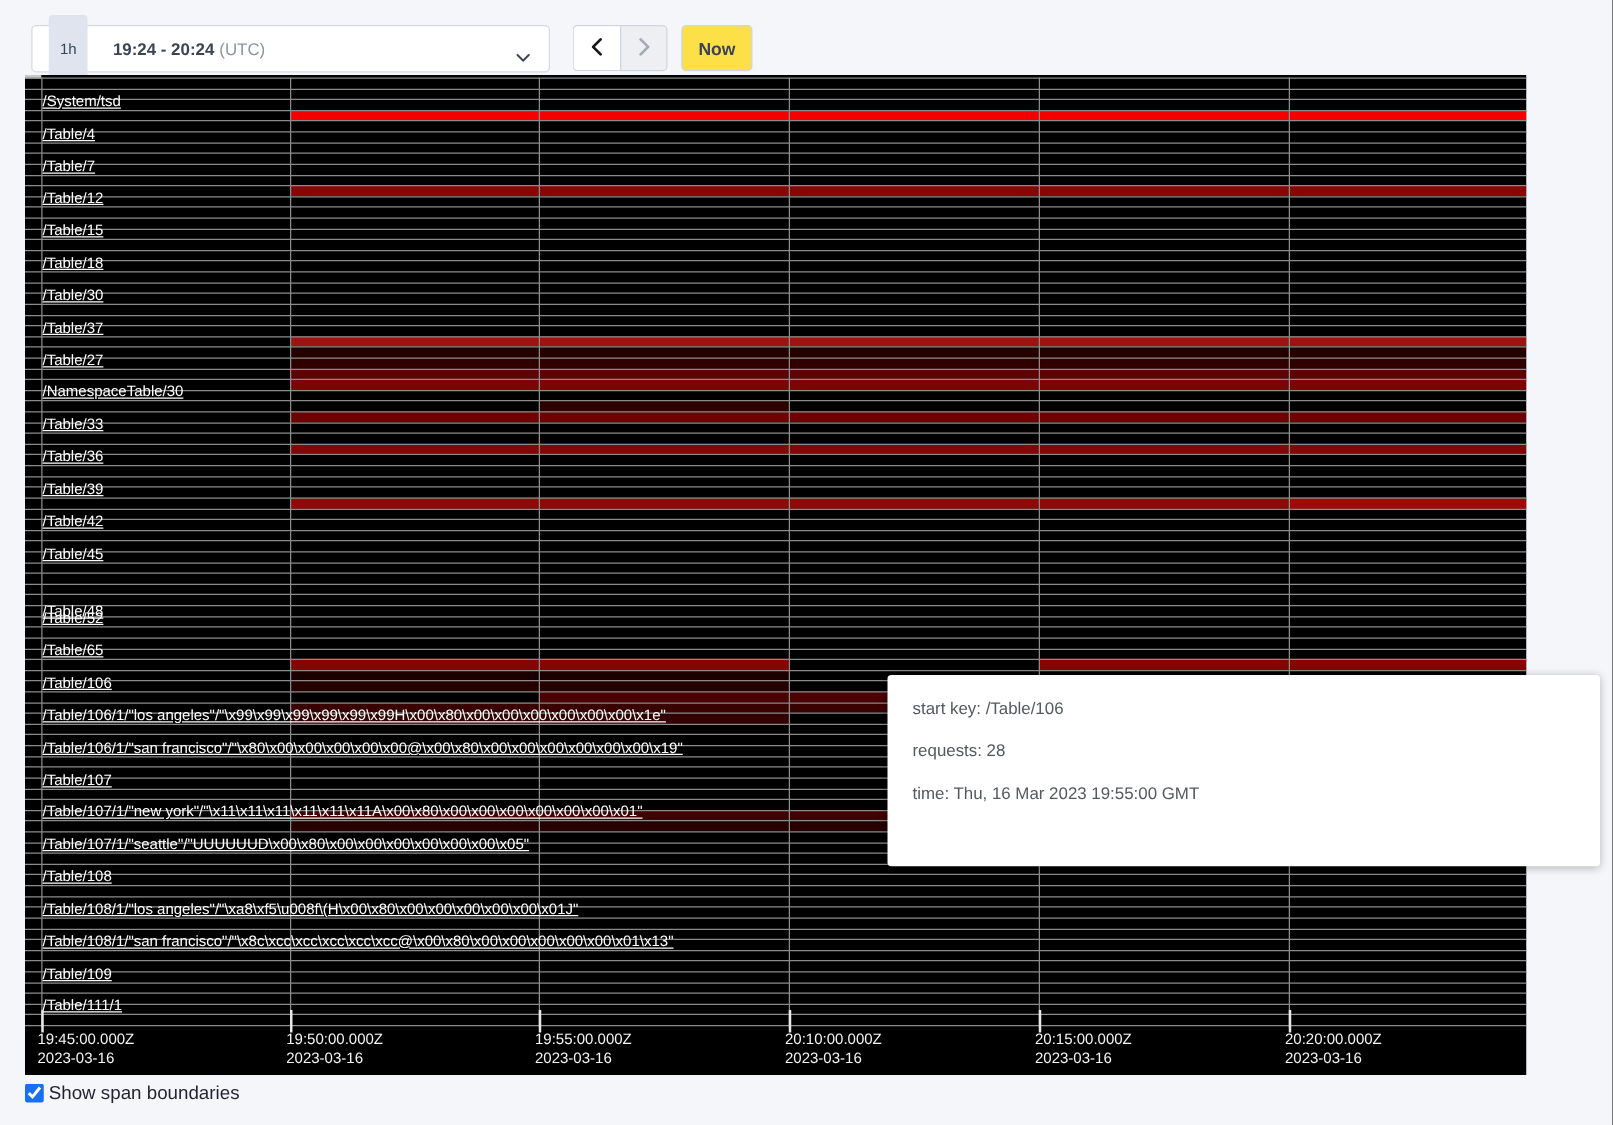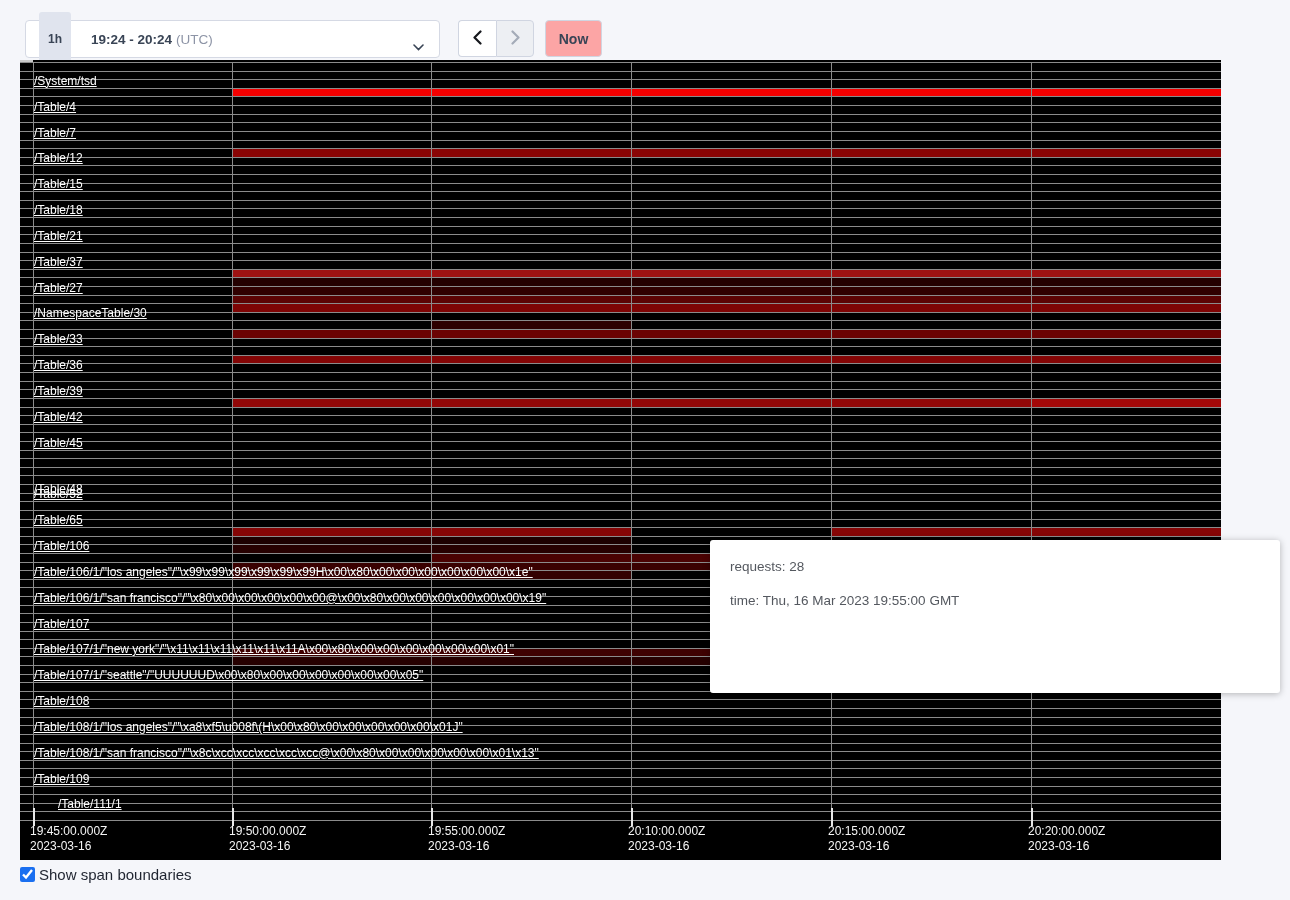--- a/index.html
+++ b/index.html
@@ -10,37 +10,37 @@
     overflow:hidden;
   }
   
   .time-select{
     position:absolute;left:25px;top:20px;width:415px;height:38px;
     background:#ffffff;border:1px solid #d5d9e4;border-radius:4px;
     display:flex;align-items:center;box-sizing:border-box;cursor:pointer;
   }
   .badge{
     margin-left:13px;background:#e0e4ee;color:#394455;
-    font-size:12px;font-weight:700;padding:20px 9px;border-radius:3px;
+    font-size:12px;font-weight:400;padding:20px 9px;border-radius:3px;
   }
   .range-wrap{margin-left:20px;font-size:13.5px;color:#394455;white-space:nowrap;}
   .range-bold{font-weight:700;color:#394455;}
   .range-utc{font-weight:400;color:#8d94a6;margin-left:4px;}
   .select-chevron{position:absolute;right:15px;top:16px;}
   .nav-group{position:absolute;left:458px;top:20px;height:37px;display:flex;}
   .nav-btn{
     width:38px;height:37px;box-sizing:border-box;border:1px solid #d0d5e1;
     background:#fff;display:flex;align-items:center;justify-content:center;
     padding:0;cursor:pointer;
   }
   .nav-btn.prev{border-radius:4px 0 0 4px;border-right-width:0;}
   .nav-btn.next{border-radius:0 4px 4px 0;background:#edeff3;}
   .now-btn{
     position:absolute;left:545px;top:20px;width:57px;height:37px;box-sizing:border-box;
-    background:#fca5a5;border:1px solid #d0d5e1;border-radius:4px;
+    background:#fde047;border:1px solid #d0d5e1;border-radius:4px;
     color:#394455;font-size:14px;font-weight:700;cursor:pointer;
     font-family:"Liberation Sans", sans-serif;
   }
   
   .canvas{
     position:absolute;left:20px;top:60px;width:1201px;height:800px;
     background:#000;overflow:hidden;
   }
   .band{position:absolute;}
   .hline{position:absolute;left:0;width:1201px;height:1px;background:#8b8b8b;}
@@ -218,21 +218,21 @@
     <div class="vline" style="left: 411px; background: rgb(139, 139, 139); height: 760px;"></div>
     <div class="vline" style="left: 611px; background: rgb(139, 139, 139); height: 760px;"></div>
     <div class="vline" style="left: 811px; background: rgb(139, 139, 139); height: 760px;"></div>
     <div class="vline" style="left: 1011px; background: rgb(139, 139, 139); height: 760px;"></div>
     <div class="row-label" style="top: 14.842px;">/System/tsd</div>
     <div class="row-label" style="top: 40.684px;">/Table/4</div>
     <div class="row-label" style="top: 66.526px;">/Table/7</div>
     <div class="row-label" style="top: 92.368px;">/Table/12</div>
     <div class="row-label" style="top: 118.21px;">/Table/15</div>
     <div class="row-label" style="top: 144.052px;">/Table/18</div>
-    <div class="row-label" style="top: 169.894px;">/Table/21</div>
+    <div class="row-label" style="top: 169.894px;">/Table/30</div>
     <div class="row-label" style="top: 195.736px;">/Table/37</div>
     <div class="row-label" style="top: 221.578px;">/Table/27</div>
     <div class="row-label" style="top: 247.42px;">/NamespaceTable/30</div>
     <div class="row-label" style="top: 273.262px;">/Table/33</div>
     <div class="row-label" style="top: 299.104px;">/Table/36</div>
     <div class="row-label" style="top: 324.946px;">/Table/39</div>
     <div class="row-label" style="top: 350.788px;">/Table/42</div>
     <div class="row-label" style="top: 376.63px;">/Table/45</div>
     <div class="row-label" style="top: 423px;">/Table/48</div>
     <div class="row-label" style="top: 428.314px;">/Table/52</div>
@@ -240,21 +240,21 @@
     <div class="row-label" style="top: 479.998px;">/Table/106</div>
     <div class="row-label" style="top: 505.84px;">/Table/106/1/"los angeles"/"\x99\x99\x99\x99\x99\x99H\x00\x80\x00\x00\x00\x00\x00\x00\x1e"</div>
     <div class="row-label" style="top: 531.682px;">/Table/106/1/"san francisco"/"\x80\x00\x00\x00\x00\x00@\x00\x80\x00\x00\x00\x00\x00\x00\x19"</div>
     <div class="row-label" style="top: 557.524px;">/Table/107</div>
     <div class="row-label" style="top: 583.366px;">/Table/107/1/"new york"/"\x11\x11\x11\x11\x11\x11A\x00\x80\x00\x00\x00\x00\x00\x00\x01"</div>
     <div class="row-label" style="top: 609.208px;">/Table/107/1/"seattle"/"UUUUUUD\x00\x80\x00\x00\x00\x00\x00\x00\x05"</div>
     <div class="row-label" style="top: 635.05px;">/Table/108</div>
     <div class="row-label" style="top: 660.892px;">/Table/108/1/"los angeles"/"\xa8\xf5\u008f\(H\x00\x80\x00\x00\x00\x00\x00\x01J"</div>
     <div class="row-label" style="top: 686.734px;">/Table/108/1/"san francisco"/"\x8c\xcc\xcc\xcc\xcc\xcc@\x00\x80\x00\x00\x00\x00\x00\x01\x13"</div>
     <div class="row-label" style="top: 712.576px;">/Table/109</div>
-    <div class="row-label" style="top: 738.418px; margin-left: 24px;">/Table/111/1</div>
+    <div class="row-label" style="top: 738.418px;">/Table/111/1</div>
     <div class="x-tick" style="left: 12.5px;"></div>
     <div class="x-tick-label" style="left: 10px;">
       <div>19:45:00.000Z</div>
       <div>2023-03-16</div>
     </div>
     <div class="x-tick" style="left: 211.5px;"></div>
     <div class="x-tick-label" style="left: 209px;">
       <div>19:50:00.000Z</div>
       <div>2023-03-16</div>
     </div>
@@ -274,20 +274,21 @@
       <div>2023-03-16</div>
     </div>
     <div class="x-tick" style="left: 1010.5px;"></div>
     <div class="x-tick-label" style="left: 1008px;">
       <div>20:20:00.000Z</div>
       <div>2023-03-16</div>
     </div>
   </div>
 
 <div class="tooltip">
+  <div>start key: /Table/106</div>
   <div>requests: 28</div>
   <div>time: Thu, 16 Mar 2023 19:55:00 GMT</div>
 </div>
 
 <div class="footer">
   <input type="checkbox" id="spanbound" checked="" style="">
   <label for="spanbound">Show span boundaries</label>
 </div>
 
 </body></html>

